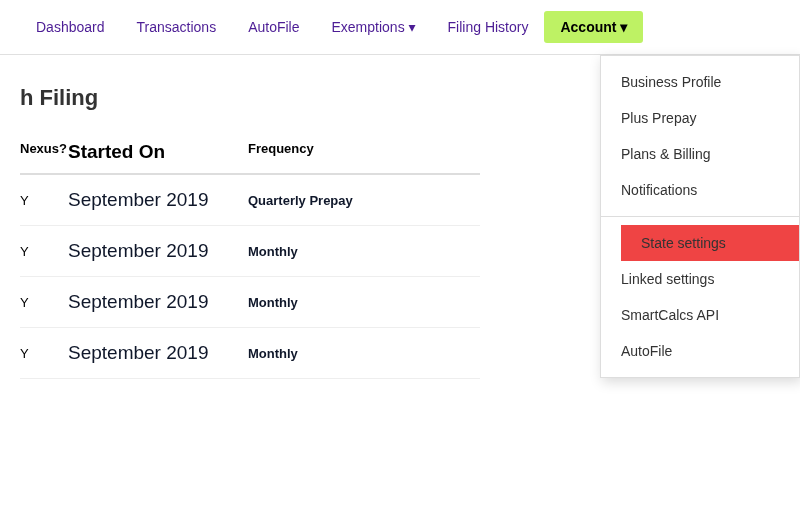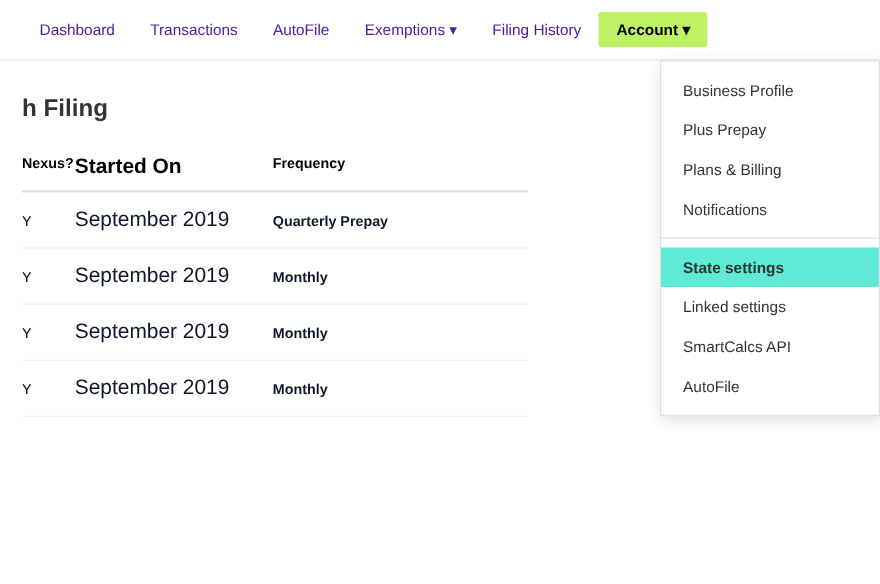--- a/index.html
+++ b/index.html
@@ -133,22 +133,23 @@
     .dropdown-item {
       display: block;
       padding: 10px 20px;
       color: #333;
       cursor: pointer;
       font-size: 14px;
       white-space: nowrap;
     }
 
     .dropdown-item.highlighted {
-      background-color: #5eead4;
-      font-weight: bold;
+      background-color: #ef4444;
+      font-weight: normal;
+      margin-left: 20px;
     }
 
     .navbar-wrapper {
       position: relative;
     }
   </style>
 </head>
 <body>
 
 <div class="navbar-wrapper">

